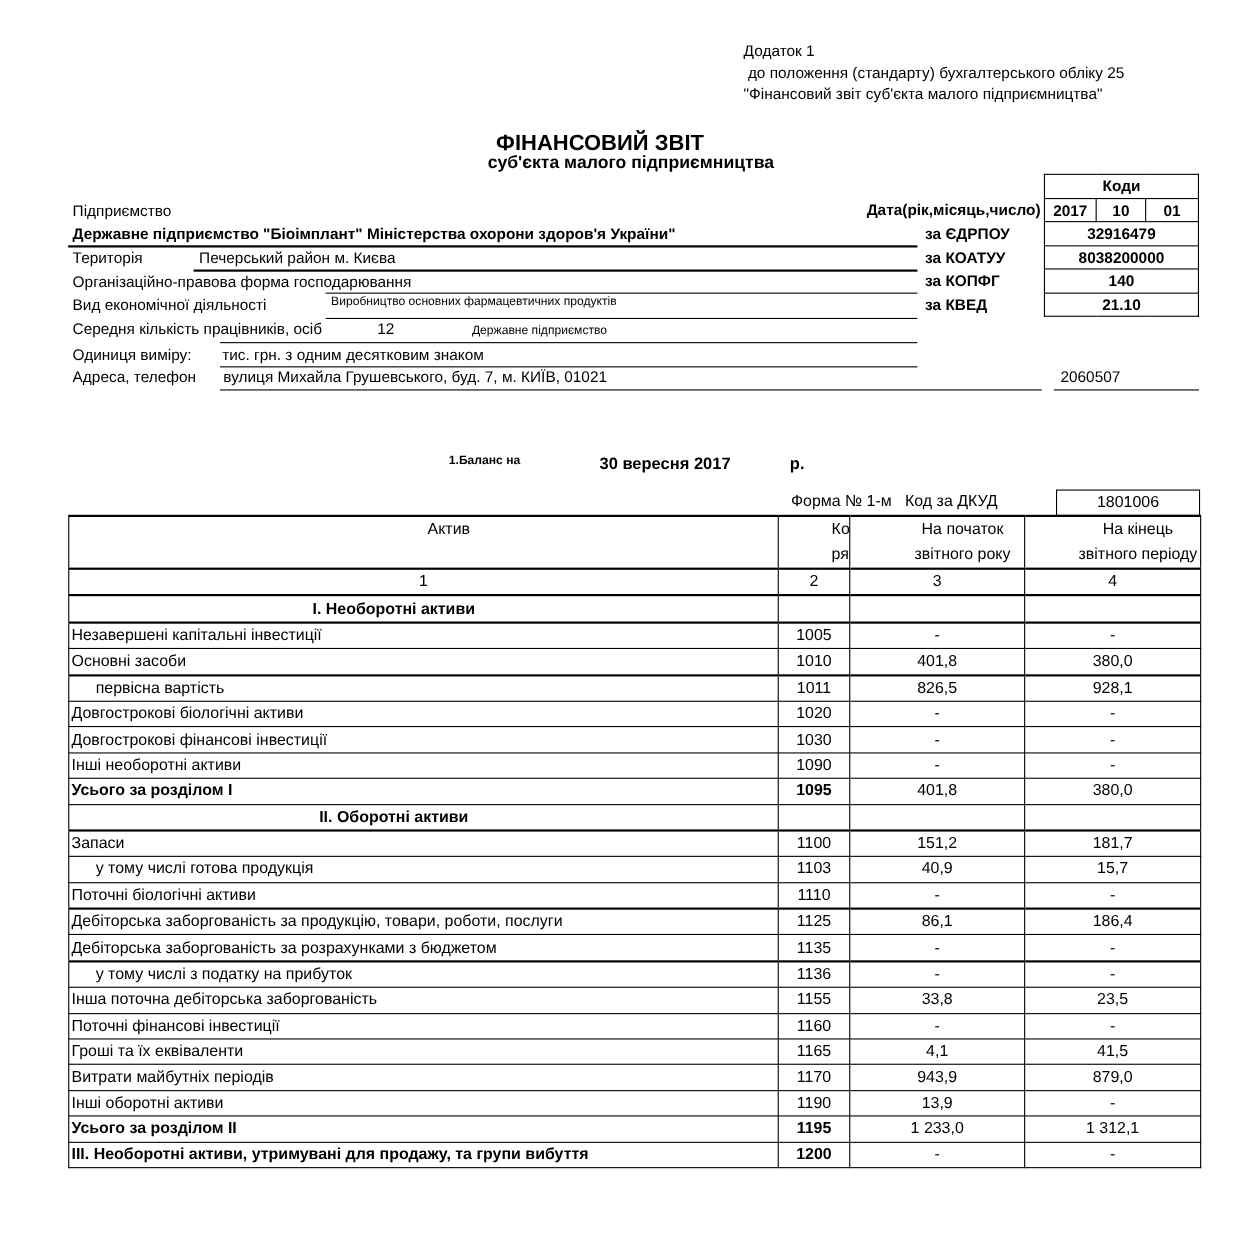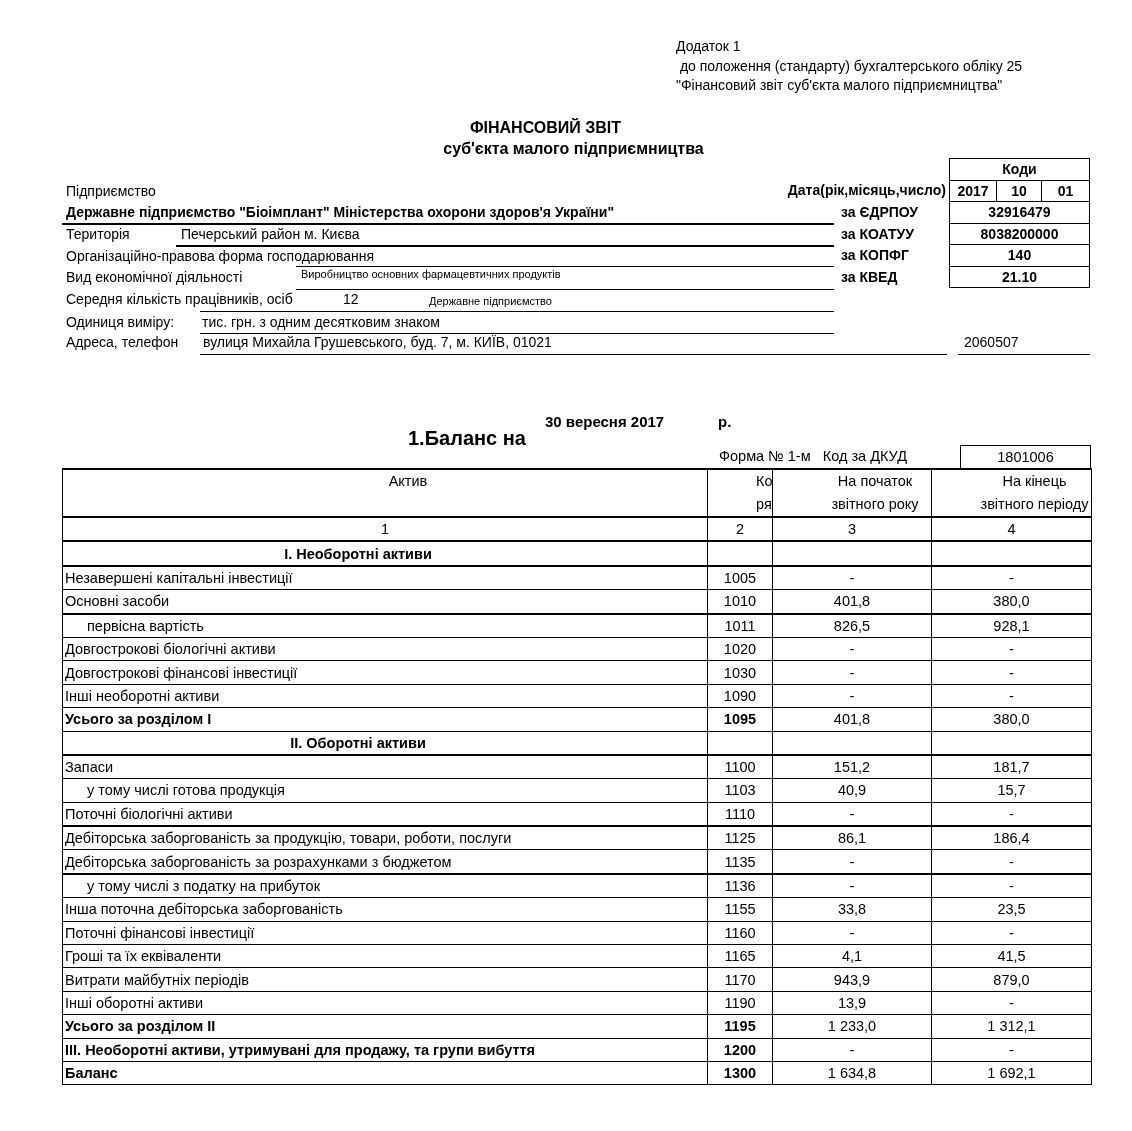--- a/index.html
+++ b/index.html
@@ -5,21 +5,21 @@
   html, body { margin: 0; padding: 0; background: #ffffff; }
   body { width: 1132px; height: 1131px; position: relative; font-family: "Liberation Sans", sans-serif; color: #000; font-size: 14px; overflow: hidden; }
   .abs { position: absolute; white-space: nowrap; }
   .bold { font-weight: bold; }
   .center { text-align: center; }
 
   
   .addendum { left: 676px; top: 37px; font-size: 14px; line-height: 19.5px; }
 
   
-  .title1 { left: 0; width: 1076px; top: 119px; font-size: 16px; font-weight: bold; text-align: center; padding-left: 15px; box-sizing: border-box; }
+  .title1 { left: 0; width: 1076px; top: 119px; font-size: 20px; font-weight: bold; text-align: center; padding-left: 15px; box-sizing: border-box; }
   .title2 { left: 0; width: 1132px; top: 140px; font-size: 16px; font-weight: bold; text-align: center; padding-left: 15px; box-sizing: border-box; }
 
   
   .codes { position: absolute; left: 949px; top: 158px; width: 141px; border: 1px solid #000; border-collapse: collapse; }
   .codes td { border: 1px solid #000; font-weight: bold; text-align: center; font-size: 14px; height: 20.5px; padding: 0; }
 
   .lbl { font-size: 14px; }
   .ul { position: absolute; height: 0; border-top: 1px solid #000; }
   .ul.thick { border-top: 2px solid #000; }
 
@@ -102,21 +102,21 @@
 <div class="abs lbl" style="left:66px; top:314px;">Одиниця виміру:</div>
 <div class="abs lbl" style="left:202px; top:314px;">тис. грн. з одним десятковим знаком</div>
 <div class="ul" style="left:200px; top:333px; width:634px;"></div>
 
 <div class="abs lbl" style="left:66px; top:334px;">Адреса, телефон</div>
 <div class="abs lbl" style="left:203px; top:334px;">вулиця Михайла Грушевського, буд. 7, м. КИЇВ, 01021</div>
 <div class="ul" style="left:200px; top:354px; width:747px;"></div>
 <div class="abs lbl" style="left:964px; top:334px;">2060507</div>
 <div class="ul" style="left:958px; top:354px; width:132px;"></div>
 
-<div class="abs bold" style="left:408px; top:427px; font-size:20px;">1.Баланс на</div>
+<div class="abs bold" style="left:408px; top:413px; font-size:11px;">1.Баланс на</div>
 <div class="abs bold" style="left:545px; top:413px; font-size:15px;">30 вересня 2017</div>
 <div class="abs bold" style="left:718px; top:413px; font-size:15px;">р.</div>
 
 <div class="abs" style="left:719px; top:448px; font-size:14.5px; white-space:pre;">Форма № 1-м   Код за ДКУД</div>
 <div class="abs center" style="left:960px; top:445px; width:129px; height:22px; border:1px solid #000; line-height:22px; font-size:14.5px;">1801006</div>
 
 <table class="bal">
   <colgroup>
     <col style="width:645px">
     <col style="width:65px">
@@ -270,20 +270,14 @@
     <td class="c">1195</td>
     <td class="num" style="font-weight:normal">1 233,0</td>
     <td class="num" style="font-weight:normal">1 312,1</td>
   </tr>
   <tr class="b">
     <td>ІІІ. Необоротні активи, утримувані для продажу, та групи вибуття</td>
     <td class="c">1200</td>
     <td class="num" style="font-weight:normal">-</td>
     <td class="num" style="font-weight:normal">-</td>
   </tr>
-  <tr class="b">
-    <td>Баланс</td>
-    <td class="c">1300</td>
-    <td class="num" style="font-weight:normal">1 634,8</td>
-    <td class="num" style="font-weight:normal">1 692,1</td>
-  </tr>
 </tbody>
   </table>
 
 </body></html>

